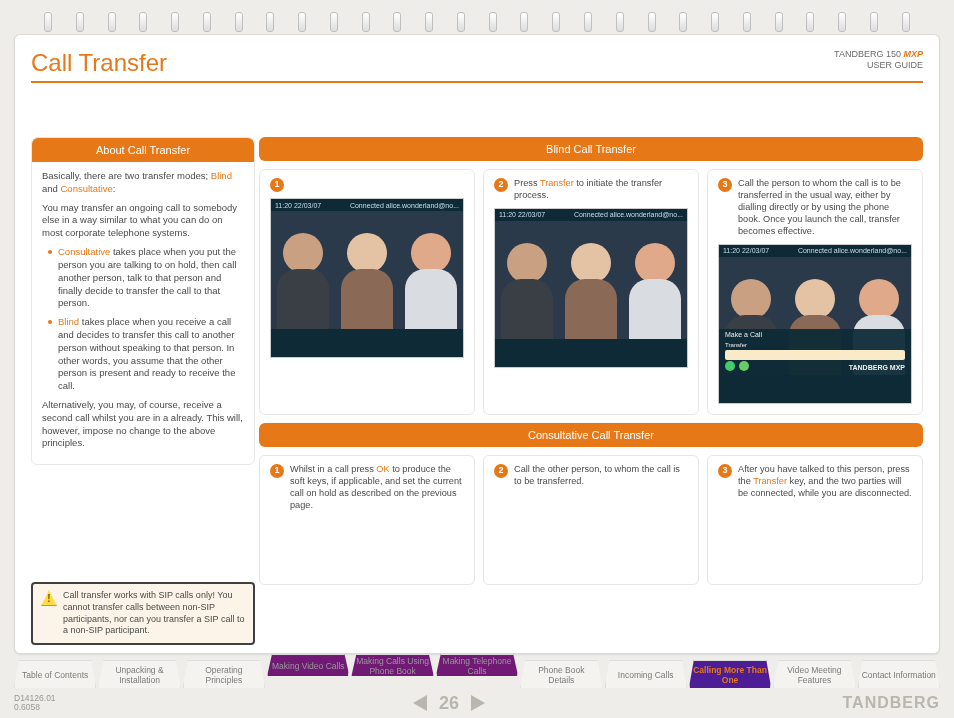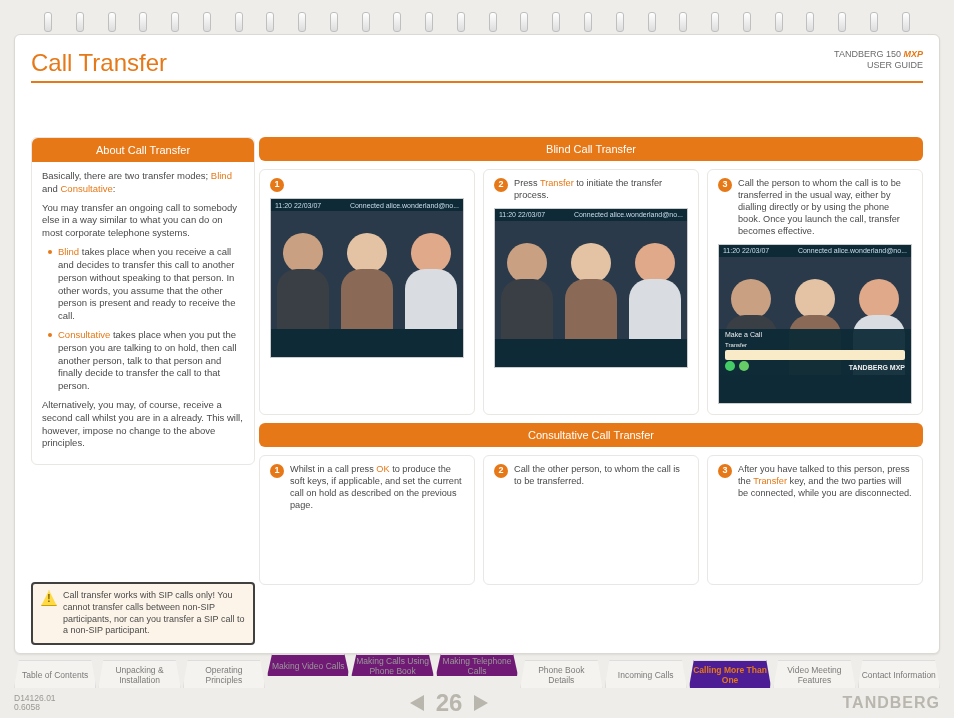--- a/index.html
+++ b/index.html
@@ -60,21 +60,21 @@
   .menu-overlay .icons span{width:10px;height:10px;border-radius:50%;background:#4c6;}
   .section-hbar{background:var(--orange);color:#fff;text-align:center;font-size:11px;padding:6px 0;border-radius:6px;}
   
   .tabs{position:absolute;left:14px;right:14px;bottom:30px;display:flex;gap:2px;align-items:flex-start;}
   .tab{flex:1;background:#f5f3ef;border:1px solid #ddd;border-bottom:none;height:28px;font-size:8.5px;text-align:center;display:flex;align-items:center;justify-content:center;padding:0 3px;box-sizing:border-box;color:#7a7a7a;position:relative;clip-path:polygon(6% 0,94% 0,100% 100%,0 100%);}
   .tab.active{background:#4c1d95;color:var(--orange);font-weight:700;}
   .tab.hidden-row{margin-top:-6px;background:#701a75;color:#999;height:22px;text-align:center;}
   
   .footer{position:absolute;left:14px;right:14px;bottom:4px;height:22px;display:flex;align-items:center;justify-content:space-between;color:#9b9892;}
   .doc{font-size:8.5px;line-height:1.1;}
-  .pager{display:flex;align-items:center;gap:12px;font-size:24px;font-weight:700;color:#b9b6ae;margin:0 auto;}
+  .pager{display:flex;align-items:center;gap:12px;font-size:18px;font-weight:700;color:#b9b6ae;margin:0 auto;}
   .arrow{width:0;height:0;border-top:8px solid transparent;border-bottom:8px solid transparent;}
   .arrow.left{border-right:14px solid #b9b6ae;}
   .arrow.right{border-left:14px solid #b9b6ae;}
   .logo{font-size:16px;font-weight:700;letter-spacing:1px;color:#b9b6ae;}
 </style>
 </head>
 <body>
 
 <div class="viewport">
   <div class="binding">
@@ -121,22 +121,22 @@
 
       <div class="col-left">
         <div class="panel" style="flex:none;">
           <div class="hbar">About Call Transfer</div>
           <div class="body">
             <p>
               <span>Basically, there are two transfer modes; </span><span class="em-orange">Blind</span><span> and </span><span class="em-orange">Consultative</span><span>:</span>
             </p>
             <p>You may transfer an ongoing call to somebody else in a way similar to what you can do on most corporate telephone systems.</p>
             <ul class="modes">
+              <li><span class="em-orange">Consultative</span><span> takes place when you put the person you are talking to on hold, then call another person, talk to that person and finally decide to transfer the call to that person.</span></li>
               <li><span class="em-orange">Blind</span><span> takes place when you receive a call and decides to transfer this call to another person without speaking to that person. In other words, you assume that the other person is present and ready to receive the call.</span></li>
-              <li><span class="em-orange">Consultative</span><span> takes place when you put the person you are talking to on hold, then call another person, talk to that person and finally decide to transfer the call to that person.</span></li>
             </ul>
             <p>Alternatively, you may, of course, receive a second call whilst you are in a already. This will, however, impose no change to the above principles.</p>
           </div>
         </div>
         <div style="flex:1"></div>
         <div class="warning">
           <div class="warn-icon"></div>
           <div>Call transfer works with SIP calls only! You cannot transfer calls between non-SIP participants, nor can you transfer a SIP call to a non-SIP participant.</div>
         </div>
       </div>

